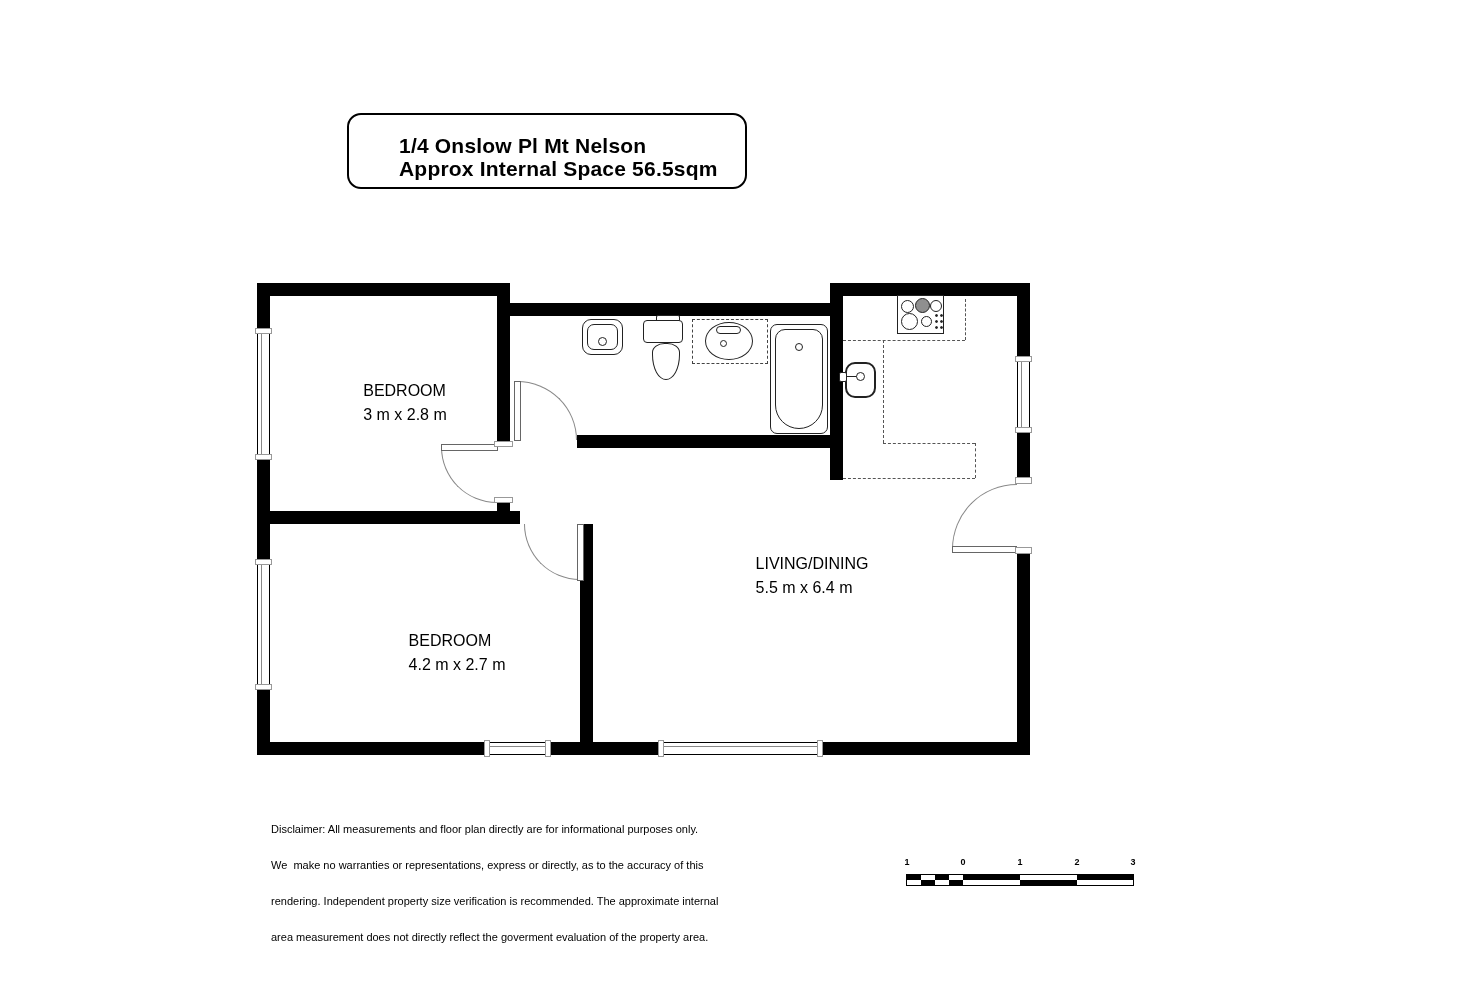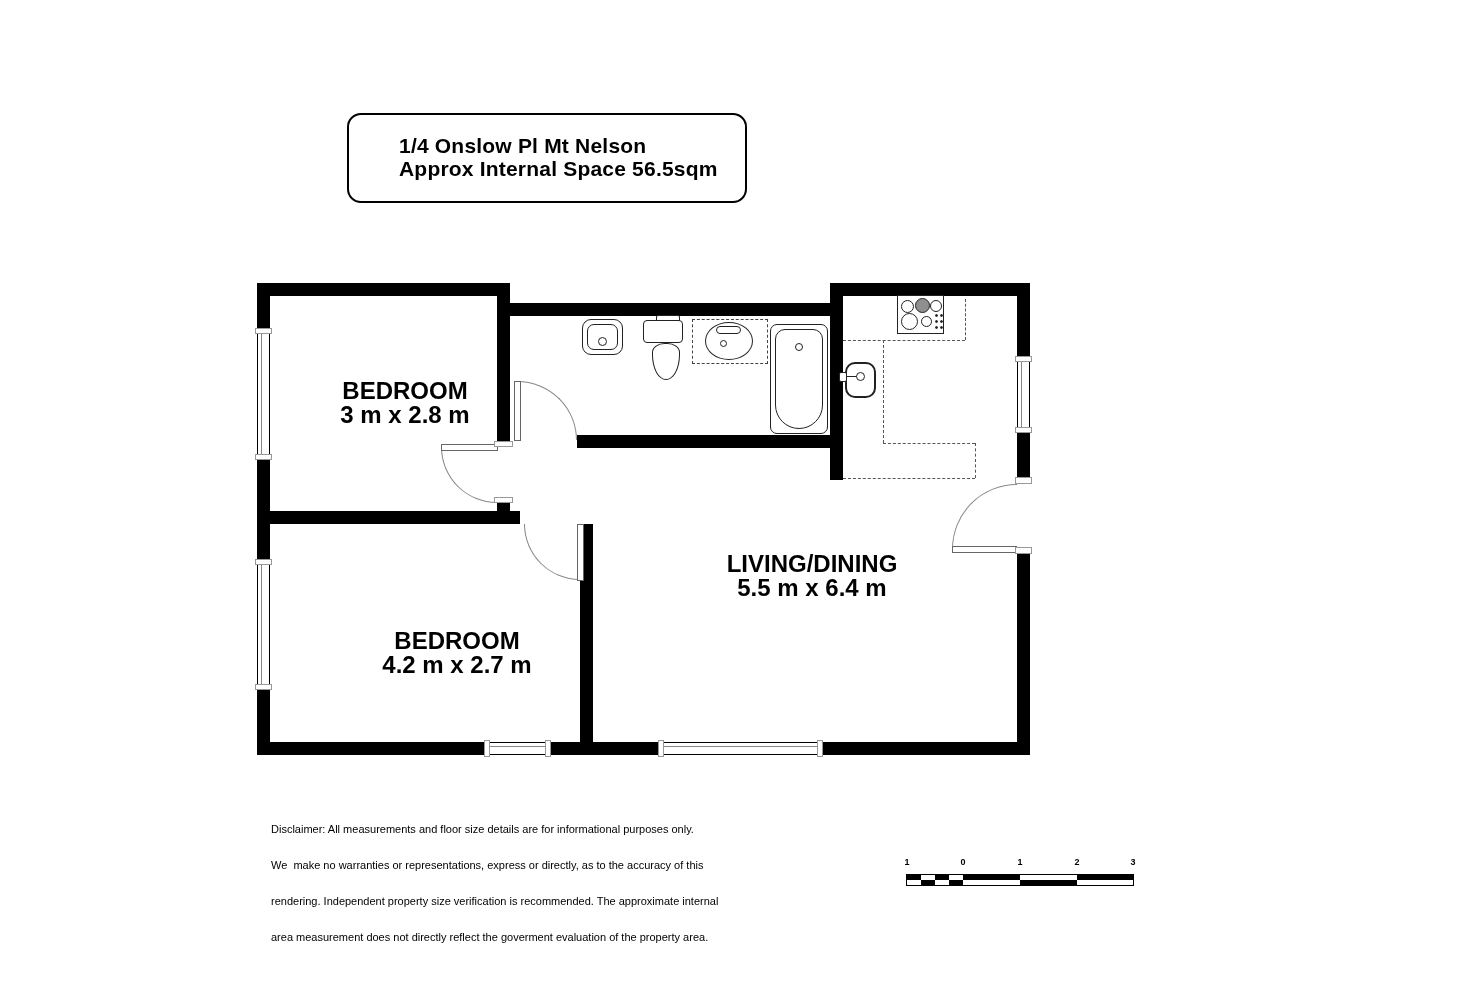--- a/index.html
+++ b/index.html
@@ -1,27 +1,27 @@
 <!DOCTYPE html>
 <html><head>
 <meta charset="utf-8">
 <style>
   html,body{margin:0;padding:0;background:#fff;}
   .canvas{position:relative;width:1472px;height:981px;background:#fff;overflow:hidden;
           font-family:"Liberation Sans",sans-serif;color:#000;}
   
-  .title-box{position:absolute;left:347px;top:113px;width:400px;height:90px;
+  .title-box{position:absolute;left:347px;top:113px;width:400px;height:76px;
              border:2px solid #000;border-radius:14px;box-sizing:border-box;
              padding:19px 0 0 50px;}
   .title-line{font-size:21px;font-weight:bold;line-height:23px;letter-spacing:.2px;}
   
   .floor-plan{position:absolute;left:0;top:0;width:1472px;height:981px;}
   
-  .room-label{position:absolute;transform:translateX(-50%);text-align:center;
-              font-weight:bold;font-size:24px;line-height:24px;white-space:nowrap;}
+  .room-label{position:absolute;transform:translateX(-50%);text-align:left;
+              font-weight:normal;font-size:16px;line-height:24px;white-space:nowrap;}
   .room-0{left:405px;top:379px;}
   .room-1{left:678px;top:375px;}
   .room-2{left:945px;top:374px;}
   .room-3{left:457px;top:629px;}
   .room-4{left:812px;top:552px;}
   
   .disclaimer{position:absolute;left:271px;top:799px;font-size:11px;line-height:12px;
               white-space:pre-wrap;}
   
   .scale-bar-frame{position:absolute;left:906px;top:874px;width:228px;height:12px;
@@ -144,21 +144,21 @@
   <div class="room-label room-3">
     <div>BEDROOM</div>
     <div>4.2 m x 2.7 m</div>
   </div>
   <div class="room-label room-4">
     <div>LIVING/DINING</div>
     <div>5.5 m x 6.4 m</div>
   </div>
 
   <div class="disclaimer">
-    <div>Disclaimer: All measurements and floor size details are for informational purposes only.</div>
+    <div>Disclaimer: All measurements and floor plan directly are for informational purposes only.</div>
     <div>We  make no warranties or representations, express or directly, as to the accuracy of this</div>
     <div>rendering. Independent property size verification is recommended. The approximate internal</div>
     <div>area measurement does not directly reflect the goverment evaluation of the property area.</div>
   </div>
 
   <div>
     <span class="sb-label sbl-0">1</span>
     <span class="sb-label sbl-1">0</span>
     <span class="sb-label sbl-2">1</span>
     <span class="sb-label sbl-3">2</span>

